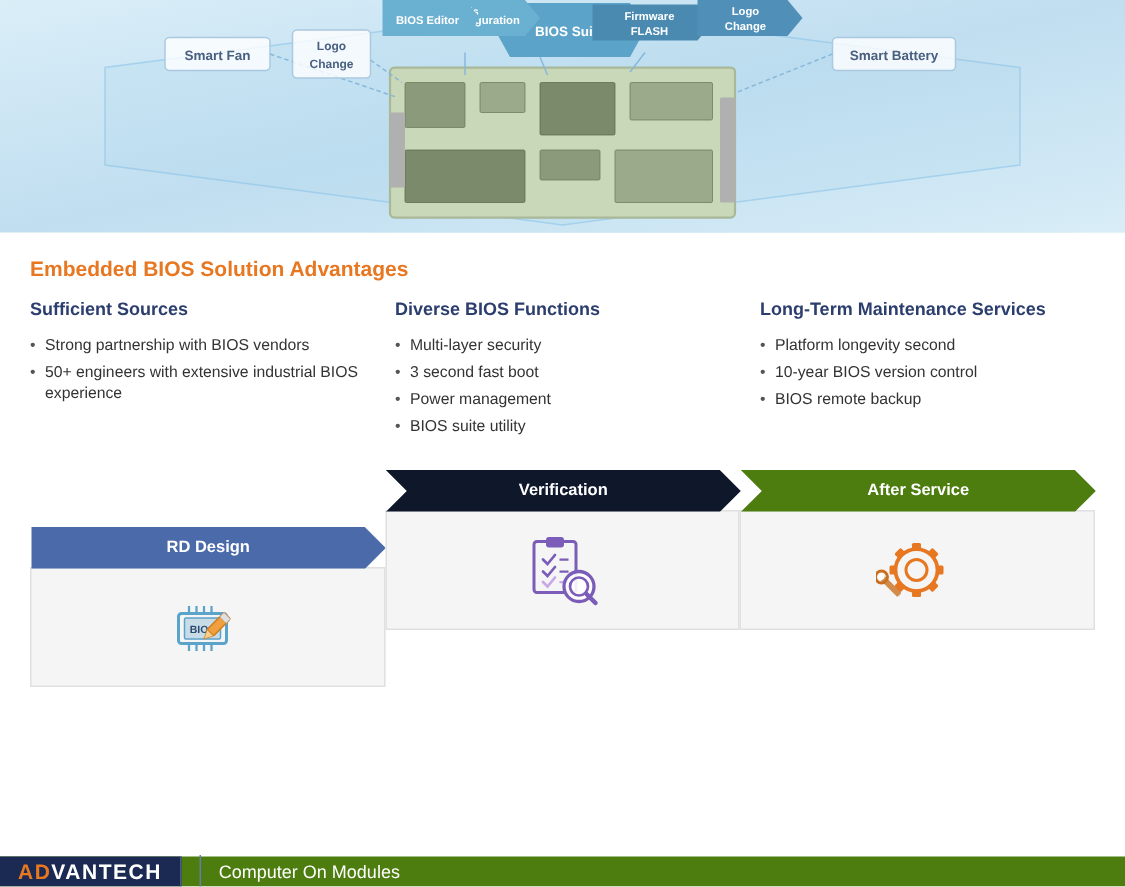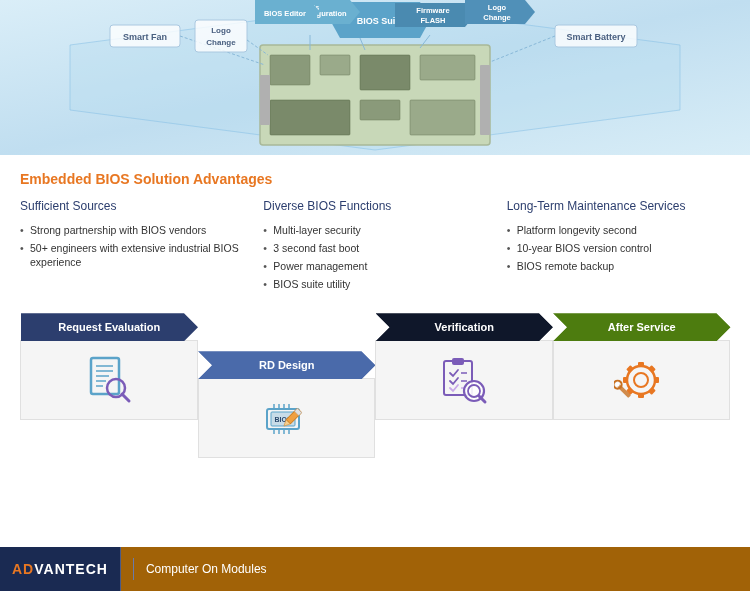--- a/index.html
+++ b/index.html
@@ -39,21 +39,21 @@
       gap: 20px;
       margin-bottom: 18px;
     }
 
     .advantage-col {
       flex: 1;
     }
 
     .advantage-col-title {
       font-size: 12px;
-      font-weight: normal;
+      font-weight: bold;
       color: #2c3e6e;
       margin-bottom: 8px;
       line-height: 1.3;
     }
 
     .advantage-list {
       list-style: none;
       padding: 0;
     }
 
@@ -135,22 +135,22 @@
       width: 55px;
       height: 55px;
     }
 
     
     .footer {
       position: absolute;
       bottom: 0;
       left: 0;
       width: 750px;
-      height: 44px;
-      background: #a16207;
+      height: 20px;
+      background: #4d7c0f;
       display: flex;
       align-items: center;
     }
 
     .footer-logo-area {
       background: #1a2a52;
       height: 100%;
       display: flex;
       align-items: center;
       padding: 0 12px;
@@ -315,40 +315,20 @@
         </ul>
       </div>
 
     </div>
   </div>
 
   <div class="process-section">
 
     <div class="process-steps">
 
-      <div class="process-step">
-        <div class="step-header dark-blue">
-          <span>Request Evaluation</span>
-        </div>
-        <div class="step-icon-area">
-          <svg class="step-icon-svg" viewBox="0 0 55 55">
-
-            <rect x="10" y="5" width="28" height="36" rx="2" fill="none" stroke="#5ba3c9" stroke-width="2.5"></rect>
-            <line x1="15" y1="13" x2="32" y2="13" stroke="#5ba3c9" stroke-width="1.5"></line>
-            <line x1="15" y1="18" x2="32" y2="18" stroke="#5ba3c9" stroke-width="1.5"></line>
-            <line x1="15" y1="23" x2="28" y2="23" stroke="#5ba3c9" stroke-width="1.5"></line>
-            <line x1="15" y1="28" x2="25" y2="28" stroke="#5ba3c9" stroke-width="1.5"></line>
-
-            <circle cx="35" cy="35" r="9" fill="none" stroke="#7b5cb8" stroke-width="2.5"></circle>
-            <line x1="41" y1="41" x2="48" y2="48" stroke="#7b5cb8" stroke-width="3" stroke-linecap="round"></line>
-
-            <line x1="15" y1="33" x2="22" y2="33" stroke="#5ba3c9" stroke-width="1.5"></line>
-          </svg>
-        </div>
-      </div>
 
       <div class="process-step">
         <div class="step-header medium-blue">
           <span>RD Design</span>
         </div>
         <div class="step-icon-area">
           <svg class="step-icon-svg" viewBox="0 0 55 55">
 
             <rect x="8" y="18" width="32" height="20" rx="2" fill="none" stroke="#5ba3c9" stroke-width="2"></rect>
             <rect x="12" y="21" width="24" height="14" rx="1" fill="#c8dce8" stroke="#5ba3c9" stroke-width="1"></rect>

